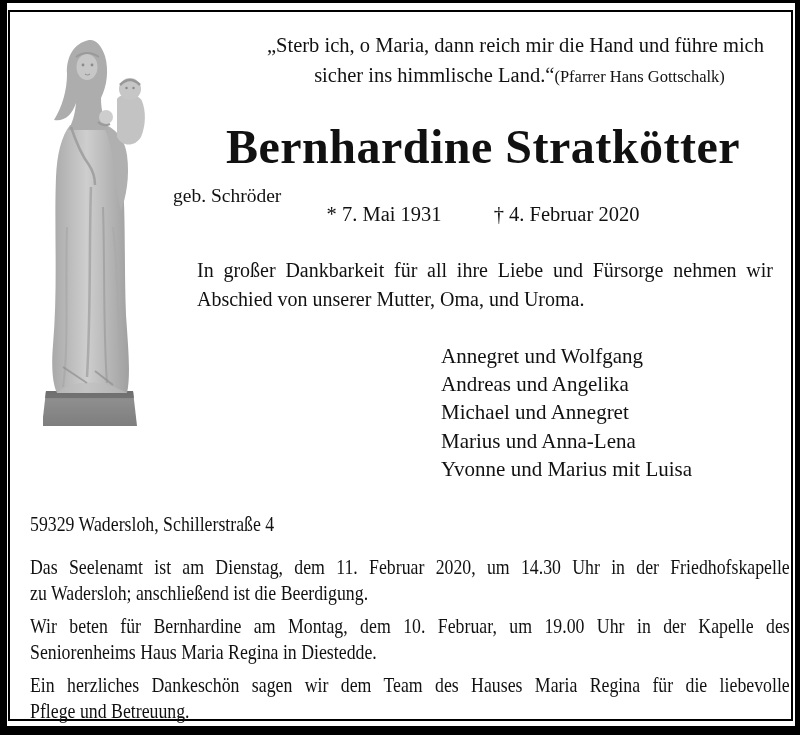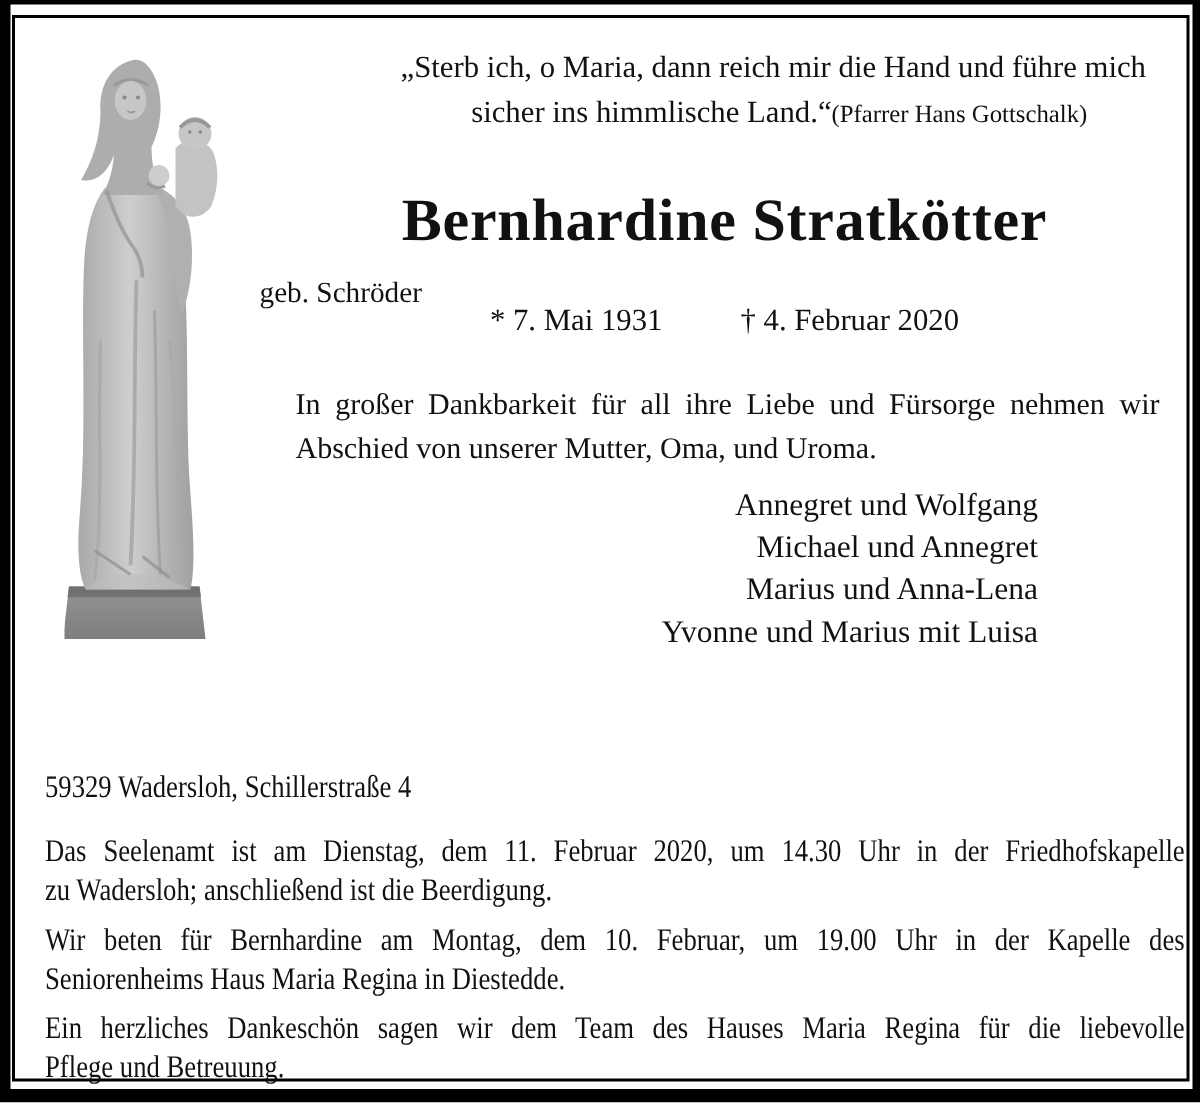--- a/index.html
+++ b/index.html
@@ -30,40 +30,40 @@
   .statue{position:absolute;left:43px;top:27px;width:120px;height:402px;}
   
   .quote{
     position:absolute;left:267px;top:30px;width:505px;
     font-size:20.5px;line-height:30px;
   }
   .quote-row2{display:flex;justify-content:center;align-items:baseline;}
   .quote-attrib{font-size:16.5px;}
   .title{
     position:absolute;left:173px;top:126px;width:620px;
-    text-align:center;font-weight:bold;font-size:40px;line-height:42px;
+    text-align:center;font-weight:bold;font-size:48px;line-height:42px;
     letter-spacing:0.5px;
   }
   .maiden{
     position:absolute;left:173px;top:185px;width:620px;
     text-align:left;font-size:19.5px;
   }
   .dates{
     position:absolute;left:173px;top:203px;width:620px;
     text-align:center;font-size:20.5px;
   }
   .dates .sep{display:inline-block;width:52px;}
   .tribute{
     position:absolute;left:197px;top:256px;width:576px;
     font-size:20px;line-height:29px;
   }
   .jl{text-align:justify;text-align-last:justify;white-space:nowrap;}
   .mourners{
-    position:absolute;left:441px;top:322px;
-    font-size:21px;line-height:28.2px;white-space:nowrap;text-align:right;
+    position:absolute;left:441px;top:342px;
+    font-size:21px;line-height:28.2px;white-space:nowrap;
   }
   
   .condensed{
     position:absolute;left:30px;top:511px;width:897px;
     transform:scaleX(0.847);transform-origin:left top;
     font-size:21px;line-height:26.5px;
   }
   .condensed .para{margin-top:6px;}
   .condensed .para-first{margin-top:16px;}
   .address{font-size:21px;}
@@ -140,20 +140,21 @@
   <span>* 7. Mai 1931</span><span class="sep"></span><span>† 4. Februar 2020</span>
 </div>
 
 <div class="tribute">
   <div class="jl">In großer Dankbarkeit für all ihre Liebe und Fürsorge nehmen wir</div>
   <div>Abschied von unserer Mutter, Oma, und Uroma.</div>
 </div>
 
 <div class="mourners">
   <div>Annegret und Wolfgang</div>
+  <div>Andreas und Angelika</div>
   <div>Michael und Annegret</div>
   <div>Marius und Anna-Lena</div>
   <div>Yvonne und Marius mit Luisa</div>
 </div>
 
 <div class="condensed">
   <div class="address">59329 Wadersloh, Schillerstraße 4</div>
 
   <div class="para para-first">
     <div class="jl">Das Seelenamt ist am Dienstag, dem 11. Februar 2020, um 14.30 Uhr in der Friedhofskapelle</div>

